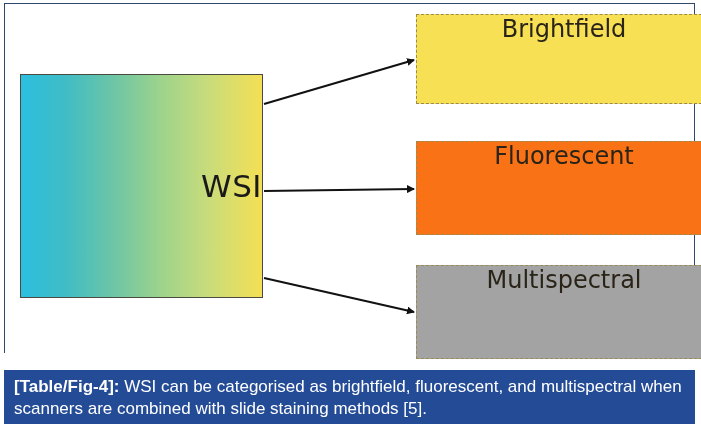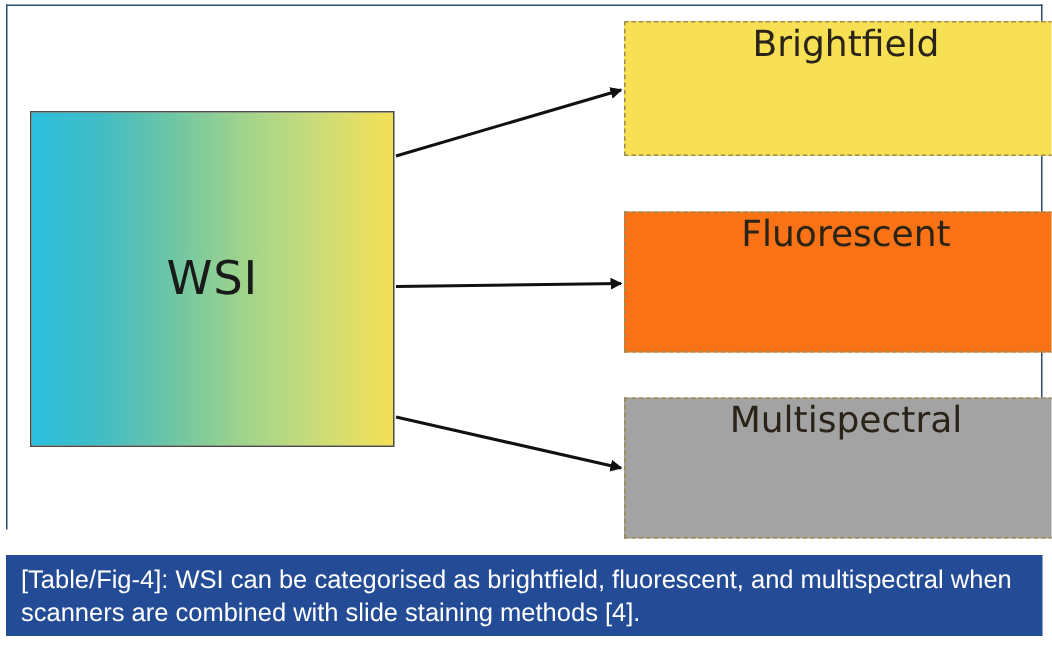--- a/index.html
+++ b/index.html
@@ -5,38 +5,38 @@
   html, body { margin: 0; padding: 0; background: #ffffff; }
   body { width: 701px; height: 431px; position: relative; overflow: hidden; font-family: "DejaVu Sans", sans-serif; }
   .frame {
     position: absolute; left: 4px; top: 3px; width: 691px; height: 350px;
     border: 1.5px solid #2d4a6e; border-bottom: none; box-sizing: border-box; background: #fff;
   }
   .wsi-box {
     position: absolute; left: 20px; top: 74px; width: 243px; height: 224px;
     box-sizing: border-box; border: 1.5px solid #4a4a40;
     background: linear-gradient(to right, #2bbfdf 0%, #3fbcc6 18%, #6cc5a6 38%, #9dd38c 58%, #c9dc7a 78%, #f4df55 100%);
-    display: flex; align-items: center; justify-content: center;
+    display: flex; align-items: center; justify-content: flex-end;
   }
   .wsi-label { font-size: 31px; color: #1a1a1a; letter-spacing: 0.5px; }
   .cat-box {
     position: absolute; left: 416px; width: 296px; height: 91px; box-sizing: border-box;
     border: 1px dashed #9a8a55; display: flex; align-items: flex-start; justify-content: center;
   }
   .cat-label { font-size: 24px; color: #2a2418; }
   .box-1 { top: 14px; height: 90px; }
   .box-2 { top: 141px; height: 94px; }
   .box-3 { top: 265px; height: 94px; }
   svg.arrows { position: absolute; left: 0; top: 0; width: 701px; height: 431px; pointer-events: none; }
   .caption {
     position: absolute; left: 4px; top: 370px; width: 691px; height: 54px;
     background: #244b96; color: #ffffff; box-sizing: border-box; padding: 6px 10px 0 10px;
     font-family: "Liberation Sans", sans-serif; font-size: 17px; line-height: 22px;
   }
-  .caption .ref { font-weight: normal; margin-top: 30px; }
+  .caption .ref { font-weight: bold; margin-top: 30px; }
 </style>
 </head>
 <body>
 
 <div class="frame"></div>
 
 <div class="wsi-box">
   <span class="wsi-label">WSI</span>
 </div>
 
@@ -55,14 +55,14 @@
     <marker id="ah" markerWidth="8" markerHeight="8" refX="7" refY="4" orient="auto" markerUnits="userSpaceOnUse">
       <path d="M0,0 L8,4 L0,8 z" fill="#111"></path>
     </marker>
   </defs>
   <line x1="264" y1="104" x2="414" y2="60" stroke="#111" stroke-width="2" marker-end="url(#ah)"></line>
   <line x1="264" y1="191" x2="414" y2="189" stroke="#111" stroke-width="2" marker-end="url(#ah)"></line>
   <line x1="264" y1="278" x2="414" y2="312" stroke="#111" stroke-width="2" marker-end="url(#ah)"></line>
 </svg>
 
 <div class="caption">
-  <span class="ref">[Table/Fig-4]:</span><span> WSI can be categorised as brightfield, fluorescent, and multispectral when scanners are combined with slide staining methods [4].</span>
+  <span class="ref">[Table/Fig-4]:</span><span> WSI can be categorised as brightfield, fluorescent, and multispectral when scanners are combined with slide staining methods [5].</span>
 </div>
 
 </body></html>

